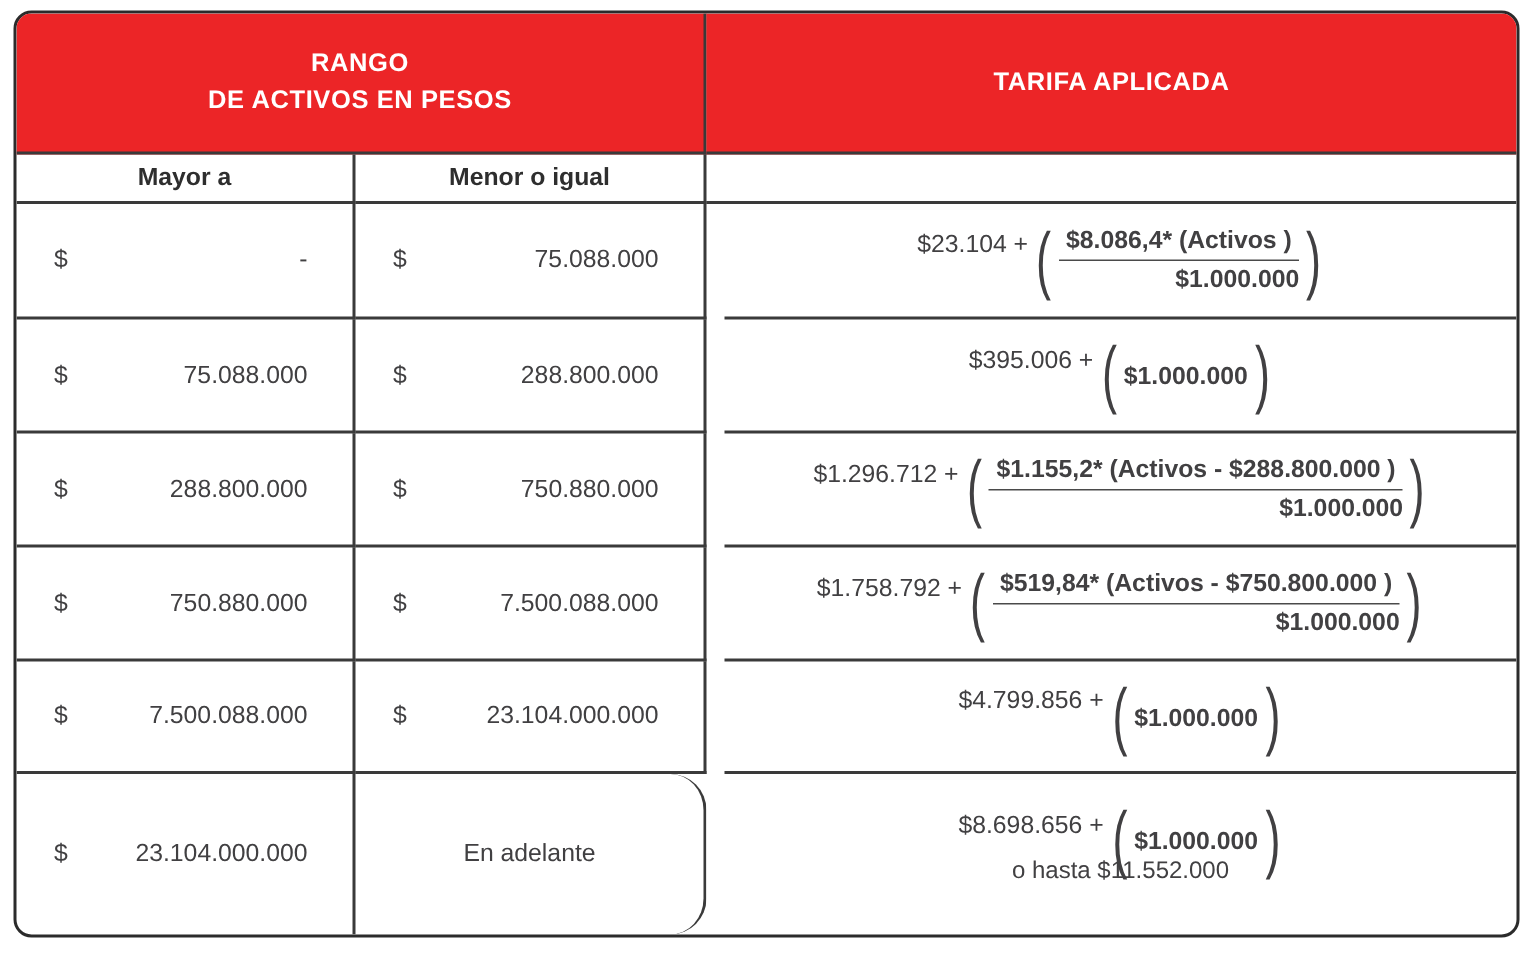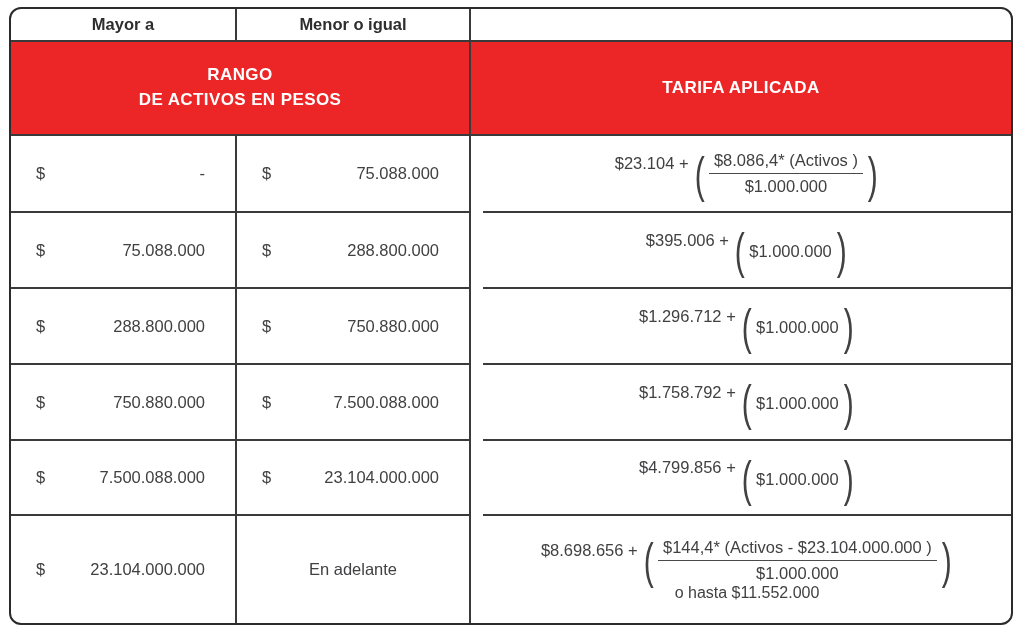--- a/index.html
+++ b/index.html
@@ -56,66 +56,66 @@
     font-weight:bold;
     color:var(--ink-strong);
     font-size:16.5px;
     justify-content:center;
   }
   .money{
     justify-content:space-between;
     padding:0 30px 0 25px;
     font-size:16.5px;
   }
-  .money.center-only{justify-content:center;padding:0;}
+  .money.center-only{justify-content:center;padding:0;border-radius:24px;}
   .tarifa{
     flex-direction:column;
     justify-content:center;
     padding:0 8px;
     margin-left:12px;
   }
   .formula{
     display:flex;align-items:center;justify-content:center;
     font-size:16.5px;
   }
   .prefix{position:relative;top:-10px;margin-right:4px;white-space:nowrap;}
   .paren{
     font-size:40px;font-weight:400;line-height:0;
     transform:scale(0.75,1.25);
     color:var(--ink);
   }
   .paren.open{margin-right:3px;}
   .paren.close{margin-left:3px;}
-  .frac{display:inline-block;text-align:center;}
+  .frac{display:inline-block;text-align:right;font-weight:bold;}
   .num{
     display:block;
     padding:0 5px 3px;
     border-bottom:1.5px solid #4a4a4a;
     white-space:nowrap;
   }
   .den{display:block;padding-top:3px;white-space:nowrap;}
   .note{font-size:16px;margin-top:1px;text-align:center;}
 </style>
 </head>
 <body>
 
 <div class="table-wrap">
 
+  <div class="trow head">
+    <div class="cell th">RANGO
+DE ACTIVOS EN PESOS</div>
+    <div class="cell th last">TARIFA APLICADA</div>
+  </div>
+
   <div class="trow subhead">
     <div class="cell sub">Mayor a</div>
     <div class="cell sub">Menor o igual</div>
     <div class="cell last"></div>
   </div>
 
-  <div class="trow head">
-    <div class="cell th">RANGO
-DE ACTIVOS EN PESOS</div>
-    <div class="cell th last">TARIFA APLICADA</div>
-  </div>
-
   <div id="table-body">
   <div class="trow r0">
     <div class="cell money">
       <span class="cur">$</span>
       <span class="val">-</span>
     </div>
     <div class="cell money">
       <span class="cur">$</span>
       <span class="val">75.088.000</span>
     </div>
@@ -162,20 +162,21 @@
     </div>
     <div class="cell money">
       <span class="cur">$</span>
       <span class="val">750.880.000</span>
     </div>
     <div class="cell tarifa last">
       <div class="formula">
         <span class="prefix">$1.296.712 +</span>
         <span class="paren open">(</span>
         <span class="frac">
+          <span class="num">$1.155,2* (Activos - $288.800.000 )</span>
           <span class="den">$1.000.000</span>
         </span>
         <span class="paren close">)</span>
       </div>
 
     </div>
   </div>
 
   <div class="trow r3">
     <div class="cell money">
@@ -184,20 +185,21 @@
     </div>
     <div class="cell money">
       <span class="cur">$</span>
       <span class="val">7.500.088.000</span>
     </div>
     <div class="cell tarifa last">
       <div class="formula">
         <span class="prefix">$1.758.792 +</span>
         <span class="paren open">(</span>
         <span class="frac">
+          <span class="num">$519,84* (Activos - $750.800.000 )</span>
           <span class="den">$1.000.000</span>
         </span>
         <span class="paren close">)</span>
       </div>
 
     </div>
   </div>
 
   <div class="trow r4">
     <div class="cell money">
@@ -228,21 +230,20 @@
     </div>
     <div class="cell money center-only">
 
       <span class="val">En adelante</span>
     </div>
     <div class="cell tarifa last">
       <div class="formula">
         <span class="prefix">$8.698.656 +</span>
         <span class="paren open">(</span>
         <span class="frac">
-          <span class="num">$144,4* (Activos - $23.104.000.000 )</span>
           <span class="den">$1.000.000</span>
         </span>
         <span class="paren close">)</span>
       </div>
       <div class="note">o hasta $11.552.000</div>
     </div>
   </div>
 </div>
 
 </div>

